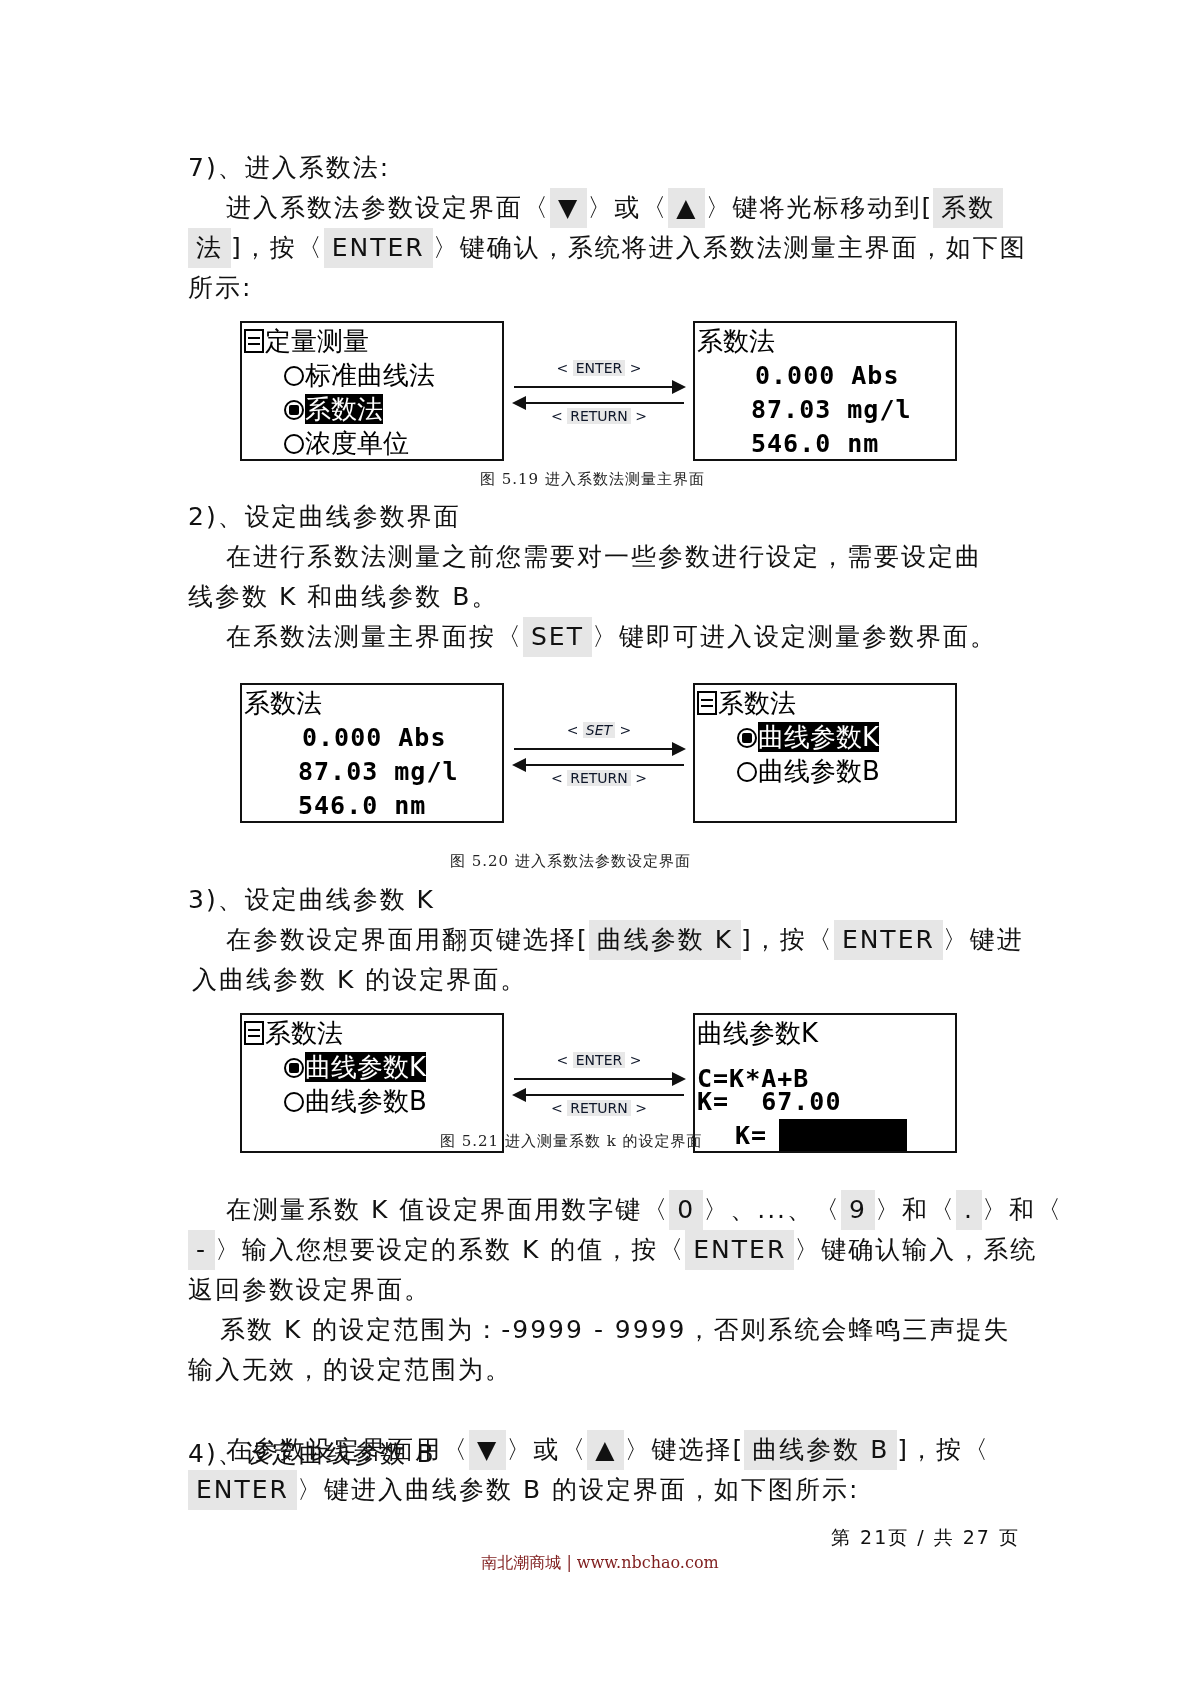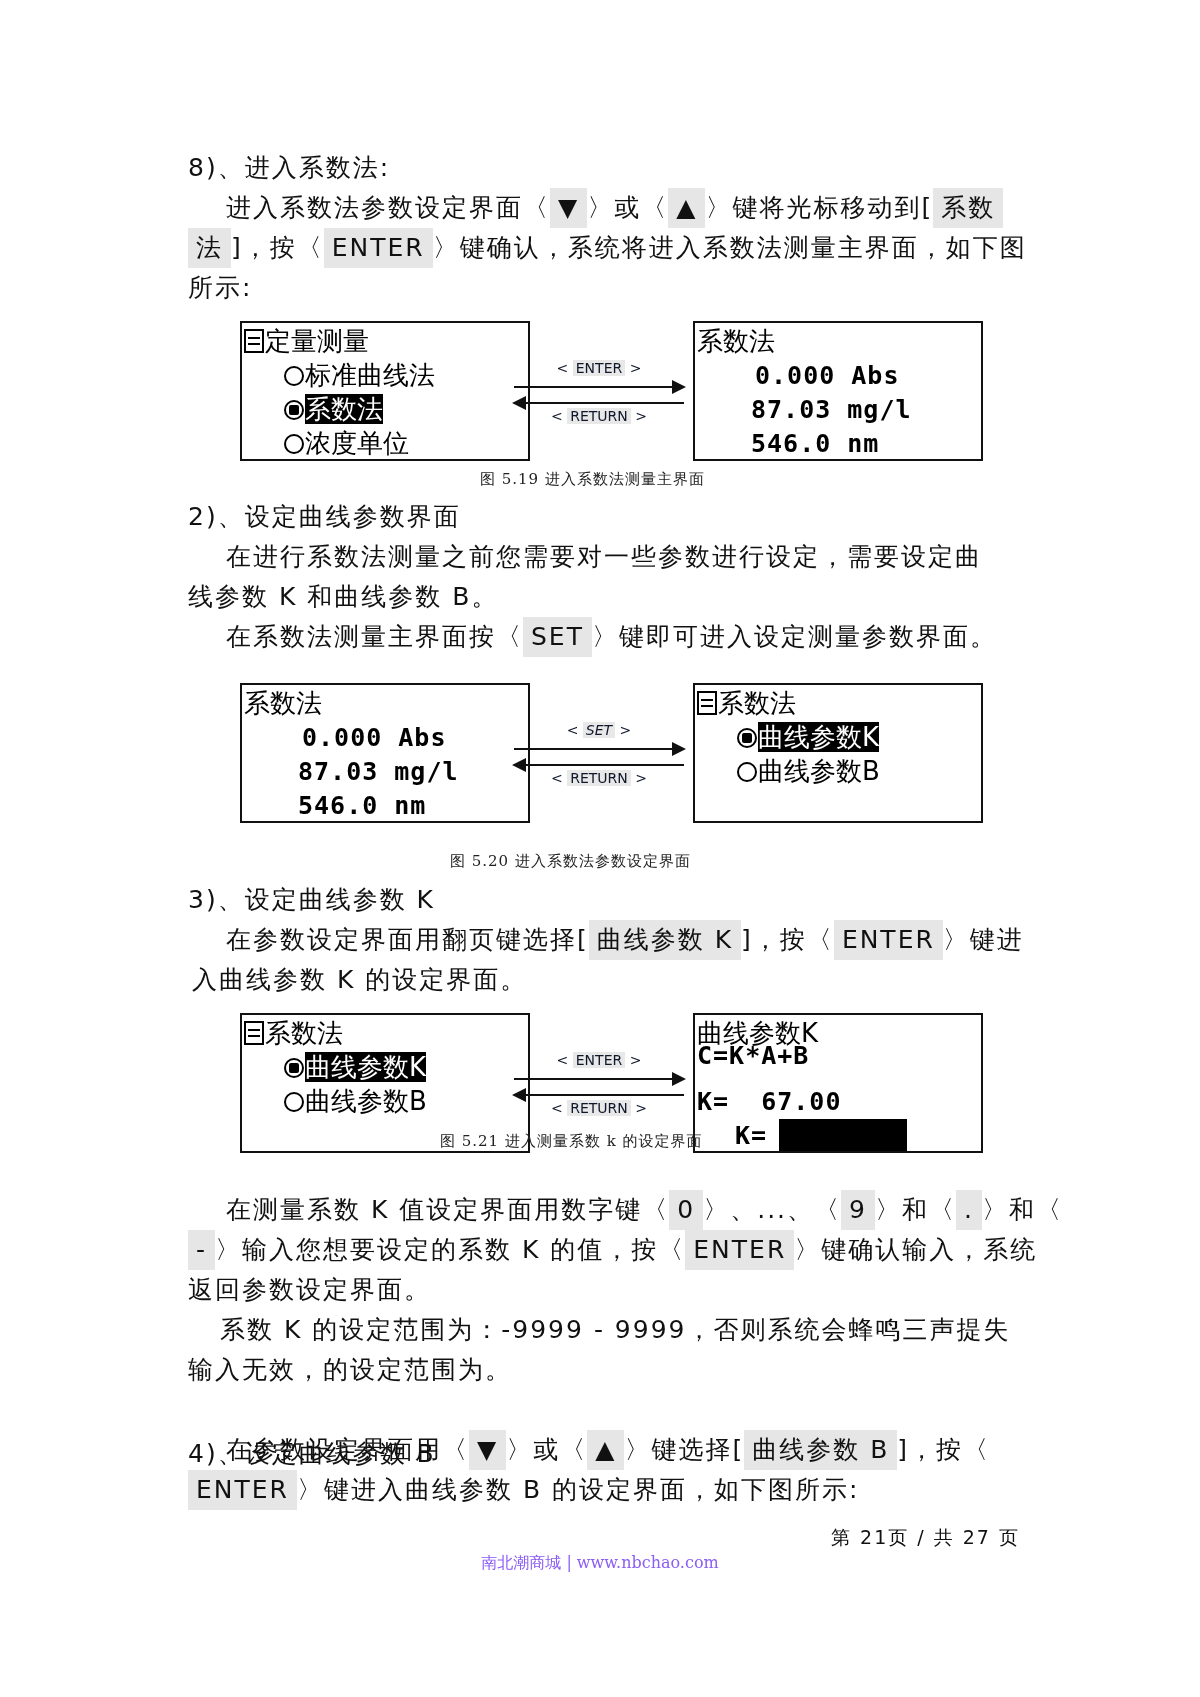--- a/index.html
+++ b/index.html
@@ -4,44 +4,44 @@
 <style>
   * { box-sizing: border-box; margin: 0; padding: 0; }
   html, body { width: 1200px; height: 1697px; background: #ffffff; }
   body { position: relative; font-family: "DejaVu Sans", sans-serif; color: #111; overflow: hidden; }
 
   .line { position: absolute; left: 188px; white-space: nowrap; font-size: 25px; line-height: 40px; height: 40px; letter-spacing: 2px; }
   .indent { left: 226px; }
   .key { background: #e6e6e6; padding: 0 8px; display: inline-block; line-height: 40px; }
   .cap { position: absolute; font-family: "DejaVu Serif", serif; font-size: 15px; color: #222; white-space: nowrap; letter-spacing: 1px; }
 
-  .lcd { position: absolute; border: 2px solid #111; background: #fff; width: 290px; height: 140px; overflow: hidden; }
+  .lcd { position: absolute; border: 2px solid #111; background: #fff; width: 264px; height: 140px; overflow: hidden; }
   .lcd .row { position: absolute; left: 2px; height: 33px; line-height: 33px; font-size: 26px; white-space: nowrap; color: #000; }
   .lcd .mono { font-family: "DejaVu Sans Mono", monospace; font-weight: bold; font-size: 25px; letter-spacing: 1px; }
   .lcd .hl { background: #000; color: #fff; }
   .radio { display: inline-block; width: 20px; height: 20px; border: 2px solid #000; border-radius: 50%; vertical-align: -2px; margin-right: 1px; position: relative; }
   .radio.on::after { content: ""; position: absolute; left: 3px; top: 3px; width: 10px; height: 10px; background: #000; border-radius: 2px; }
   .menu-icon { display: inline-block; width: 20px; height: 24px; border: 2px solid #000; vertical-align: -3px; position: relative; margin-right: 1px; }
   .menu-icon::before { content: ""; position: absolute; left: 2px; right: 2px; top: 6px; height: 2px; background: #000; box-shadow: 0 6px 0 #000; }
   .cursor-block { position: absolute; background: #000; }
 
   .arrow-group { position: absolute; width: 170px; height: 100px; }
   .arrow-label { position: absolute; left: 0; width: 100%; text-align: center; font-size: 14px; color: #0f172a; white-space: nowrap; }
   .arrow-label span.k { background: #e8e8e8; padding: 0 3px; }
   .arrow-line { position: absolute; left: 0; width: 100%; height: 2px; background: #111; }
   .arrow-line.right::after { content: ""; position: absolute; right: -2px; top: -6px; border-left: 14px solid #111; border-top: 7px solid transparent; border-bottom: 7px solid transparent; }
   .arrow-line.left::before { content: ""; position: absolute; left: -2px; top: -6px; border-right: 14px solid #111; border-top: 7px solid transparent; border-bottom: 7px solid transparent; }
 
   .footer-page { position: absolute; right: 180px; top: 1525px; font-size: 19px; letter-spacing: 2px; white-space: nowrap; }
-  .footer-site { position: absolute; left: 0; width: 1200px; text-align: center; top: 1553px; font-family: "DejaVu Serif", serif; font-size: 16px; color: #8b5cf6; }
+  .footer-site { position: absolute; left: 0; width: 1200px; text-align: center; top: 1553px; font-family: "DejaVu Serif", serif; font-size: 16px; color: #7f1d1d; }
 </style>
 </head>
 <body>
 
-<div class="line" style="top:148px;">8)、进入系数法:</div>
+<div class="line" style="top:148px;">7)、进入系数法:</div>
 <div class="line indent" style="top:188px;">
   <span>进入系数法参数设定界面〈</span><span class="key"> ▼ </span><span>〉或〈</span><span class="key"> ▲ </span><span>〉键将光标移动到[</span><span class="key"> 系数</span>
 </div>
 <div class="line" style="top:228px;">
   <span class="key">法 </span><span>]，按〈</span><span class="key"> ENTER </span><span>〉键确认，系统将进入系数法测量主界面，如下图</span>
 </div>
 <div class="line" style="top:268px;">所示:</div>
 
 <div class="lcd" style="left:240px; top:321px;">
   <div class="row" style="top:2px;"><span class="menu-icon"></span><span>定量测量</span></div>
@@ -101,21 +101,21 @@
   <div class="row" style="left:42px; top:70px;"><span class="radio"></span><span>曲线参数B</span></div>
 </div>
 <div class="arrow-group" style="left:514px; top:1044px;">
   <div class="arrow-label" style="top:8px;">&lt; <span class="k">ENTER</span> &gt;</div>
   <div class="arrow-line right" style="top:34px;"></div>
   <div class="arrow-line left" style="top:50px;"></div>
   <div class="arrow-label" style="top:56px;">&lt; <span class="k">RETURN</span> &gt;</div>
 </div>
 <div class="lcd" style="left:693px; top:1013px;">
   <div class="row" style="top:2px;">曲线参数K</div>
-  <div class="row mono" style="top:24px;">C=K*A+B</div>
+  <div class="row mono" style="top:47px;">C=K*A+B</div>
   <div class="row mono" style="top:70px; white-space: pre;">K=  67.00</div>
   <div class="row mono" style="left:40px; top:104px;">K=</div>
   <div class="cursor-block" style="left:84px; top:104px; width:128px; height:34px;"></div>
 </div>
 <div class="cap" style="left:440px; top:1132px;text-align:right;">图 5.21  进入测量系数 k 的设定界面</div>
 
 <div class="line indent" style="top:1190px;">
   <span>在测量系数 K 值设定界面用数字键〈</span><span class="key"> 0 </span><span>〉、...、〈</span><span class="key"> 9 </span><span>〉和〈</span><span class="key"> . </span><span>〉和〈</span>
 </div>
 <div class="line" style="top:1230px;">

